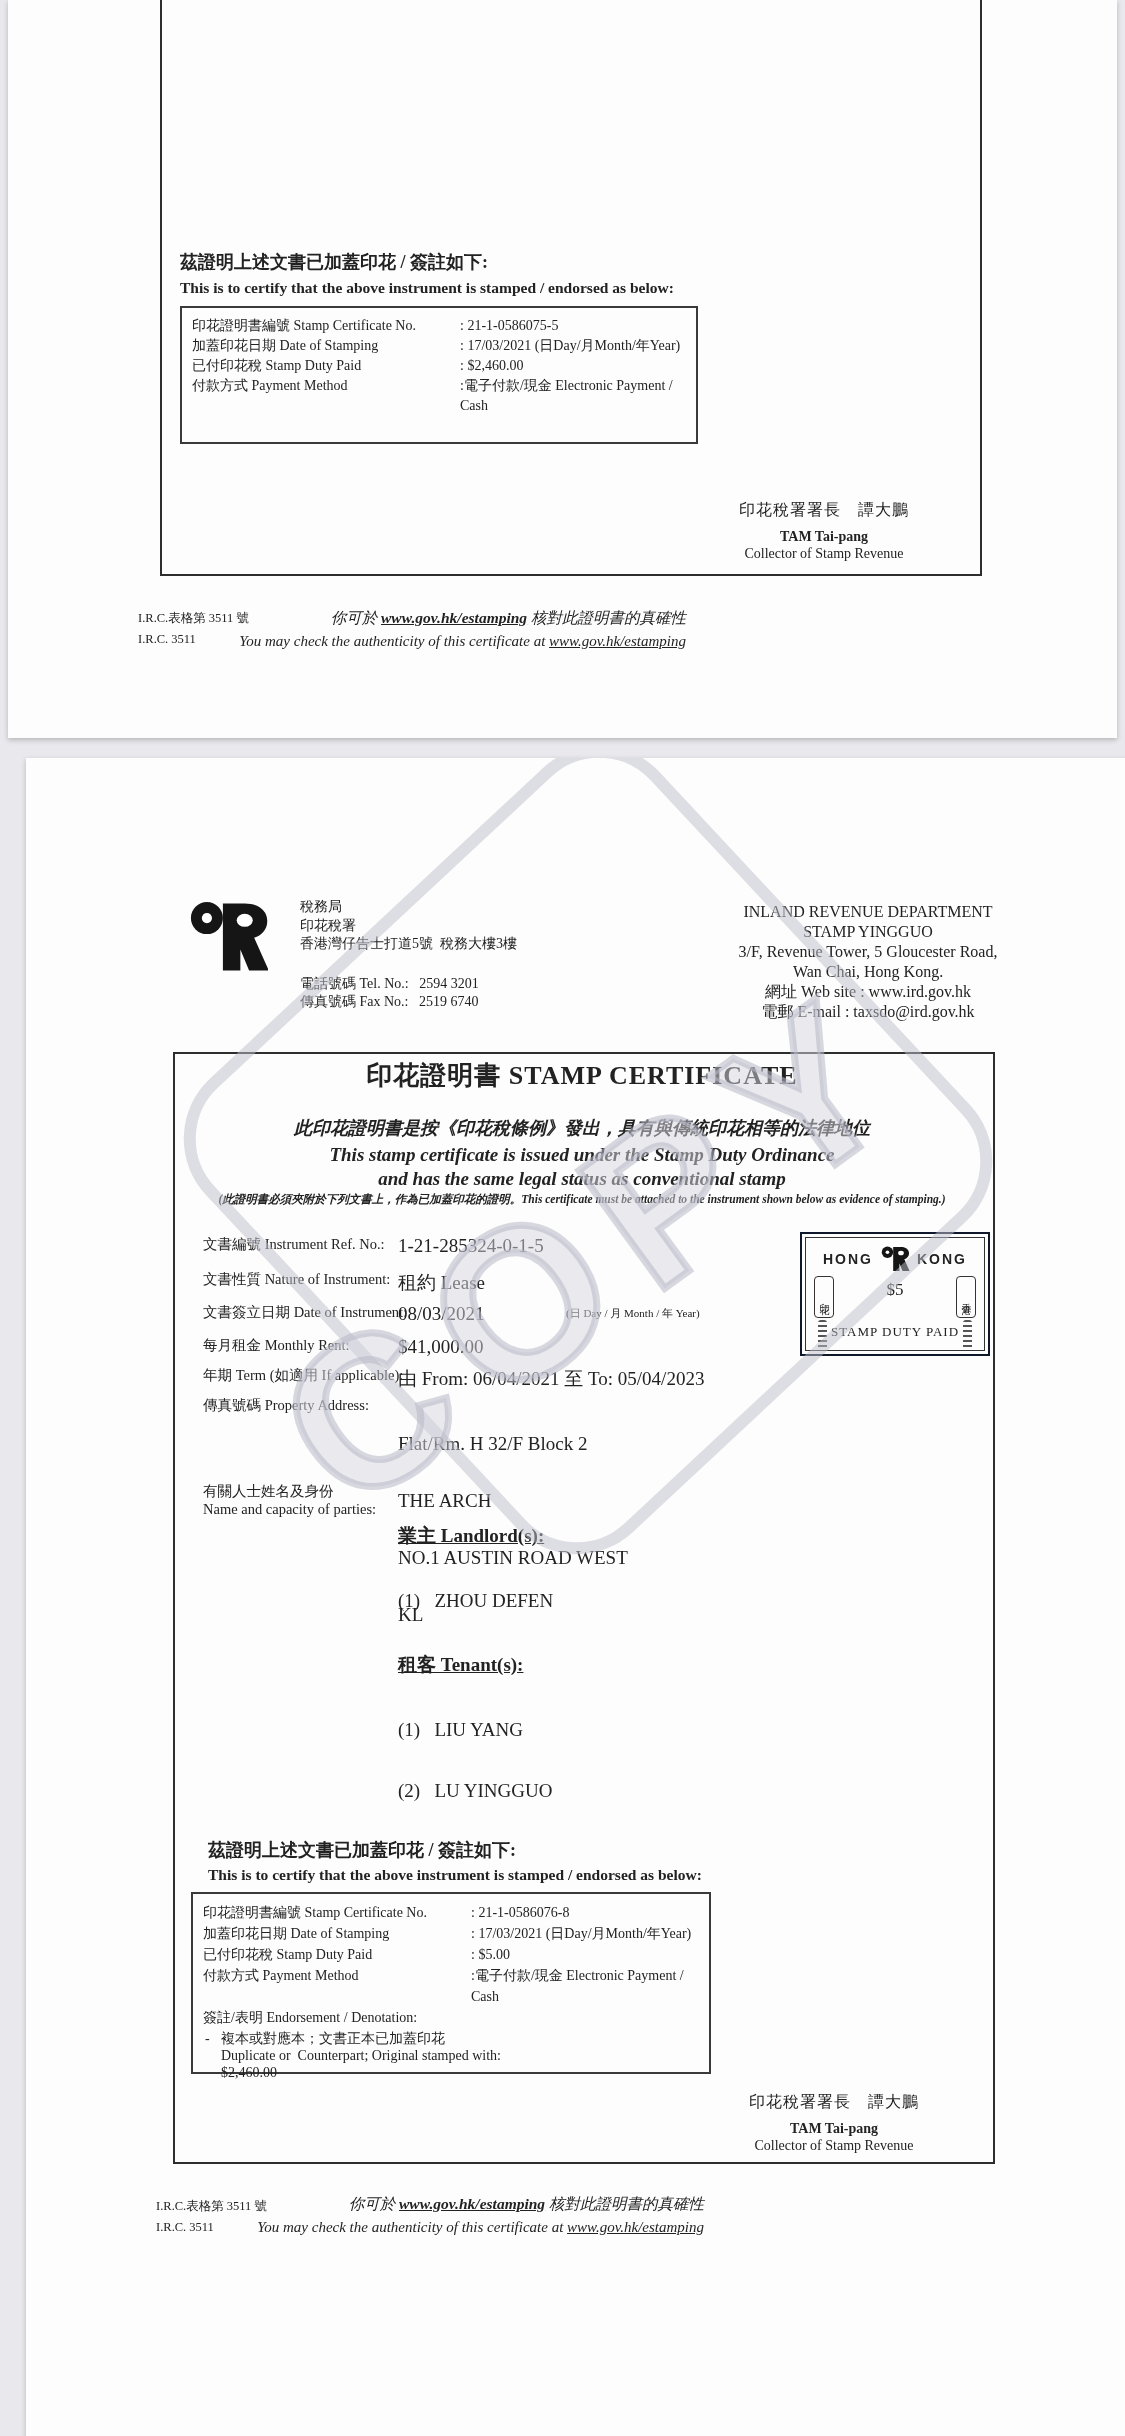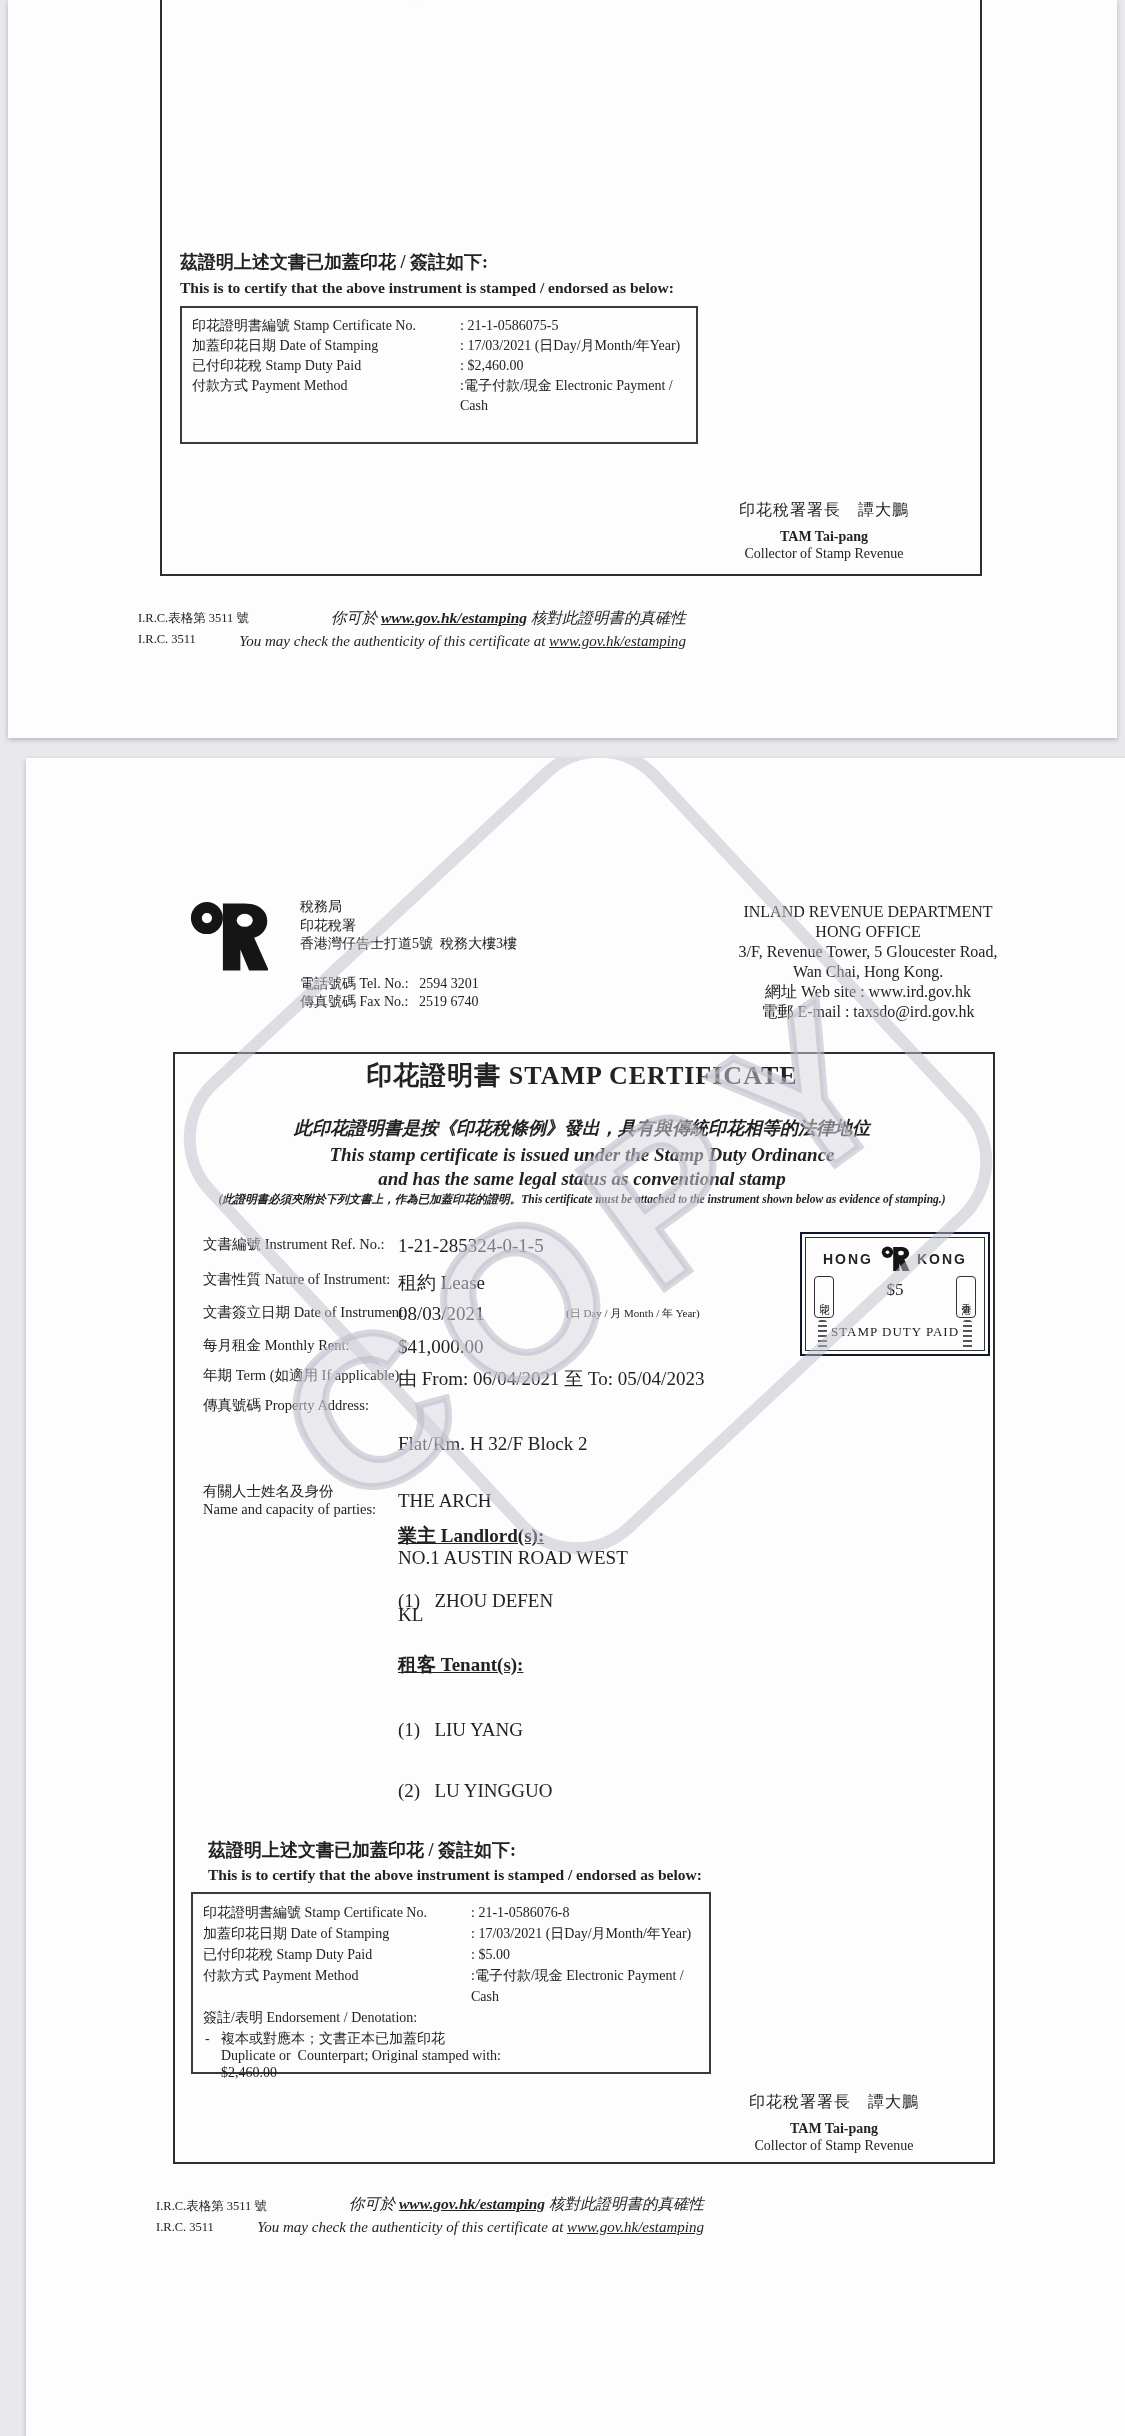--- a/index.html
+++ b/index.html
@@ -102,21 +102,21 @@
   </svg>
   <div class="hdrleft">
     <div>稅務局</div>
     <div>印花稅署</div>
     <div class="pre">香港灣仔告士打道5號  稅務大樓3樓</div>
     <div class="pre" style="margin-top:21px;">電話號碼 Tel. No.:   2594 3201</div>
     <div class="pre">傳真號碼 Fax No.:   2519 6740</div>
   </div>
   <div class="hdrright">
     <div>INLAND REVENUE DEPARTMENT</div>
-    <div>HONG OFFICE</div>
+    <div>STAMP YINGGUO</div>
     <div>3/F, Revenue Tower, 5 Gloucester Road,</div>
     <div>Wan Chai, Hong Kong.</div>
     <div>網址 Web site : www.ird.gov.hk</div>
     <div>電郵 E-mail : taxsdo@ird.gov.hk</div>
   </div>
 
   <div class="certbox" style="left:147px;top:294px;width:818px;height:1108px;"></div>
 
   <div class="abs b ctr nw" style="left:147px;top:300px;width:818px;font-size:26px;letter-spacing:1px;">印花證明書  STAMP CERTIFICATE</div>
   <div class="abs b i ctr nw" style="left:147px;top:358px;width:818px;font-size:18px;">此印花證明書是按《印花稅條例》發出，具有與傳統印花相等的法律地位</div>

